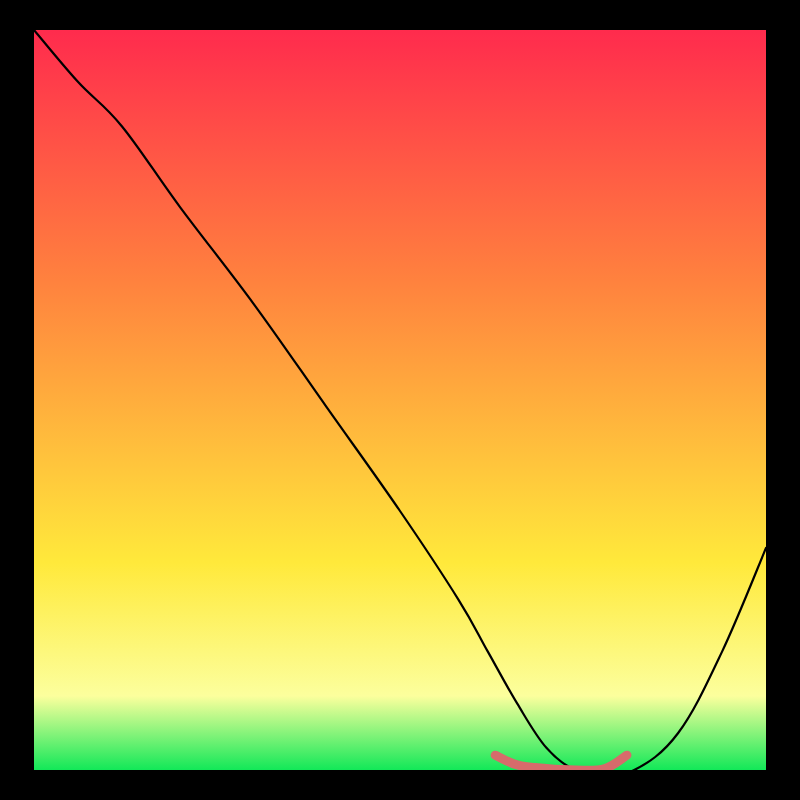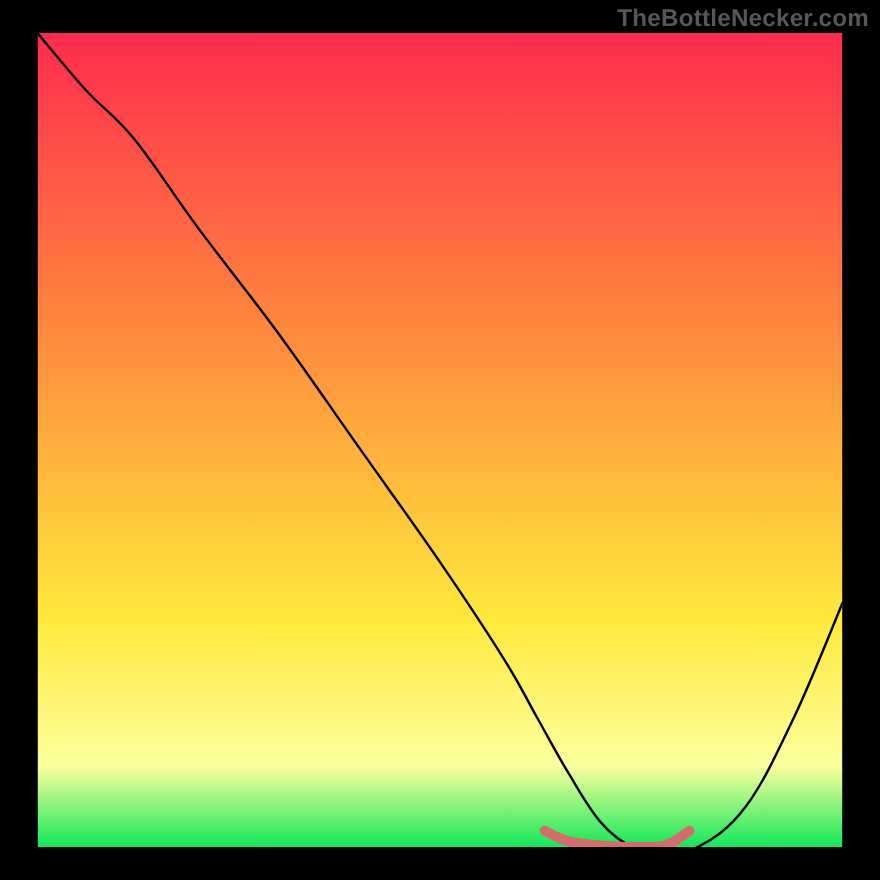--- a/index.html
+++ b/index.html
@@ -38,21 +38,20 @@
   .plot-area svg {
     display: block;
     width: 100%;
     height: 100%;
   }
 </style>
 </head>
 <body>
 
 <div class="frame">
-  <div class="watermark">TheBottleNecker.com</div>
 
   <div class="plot-area">
     <svg viewBox="0 0 732 740" preserveAspectRatio="none">
       <defs>
         <linearGradient id="bg-grad" x1="0" y1="0" x2="0" y2="1">
           <stop id="g0" offset="0%" stop-color="#ff2b4d"></stop>
           <stop id="g1" offset="34%" stop-color="#ff823e"></stop>
           <stop id="g2" offset="72%" stop-color="#ffe93b"></stop>
           <stop id="g3" offset="90%" stop-color="#fcff9d"></stop>
           <stop id="g4" offset="100%" stop-color="#12e858"></stop>

